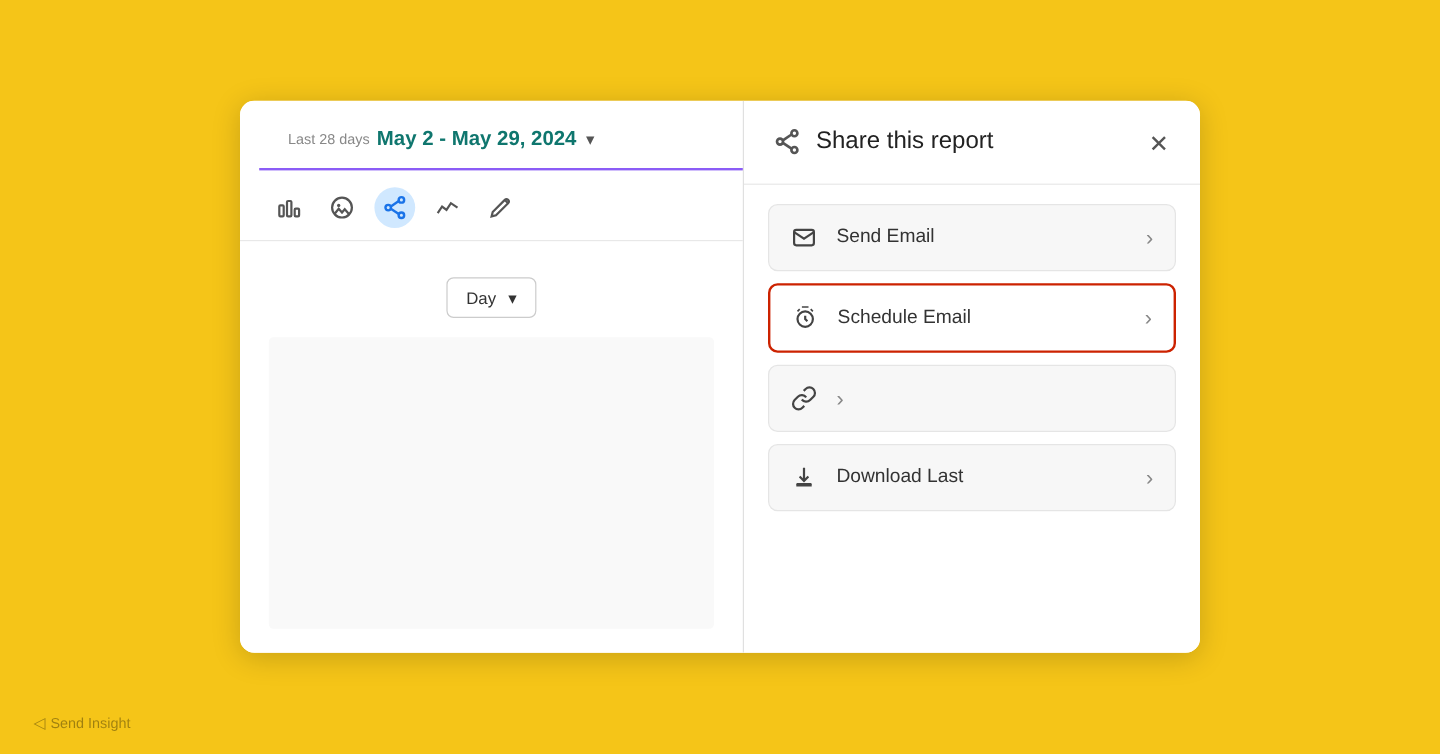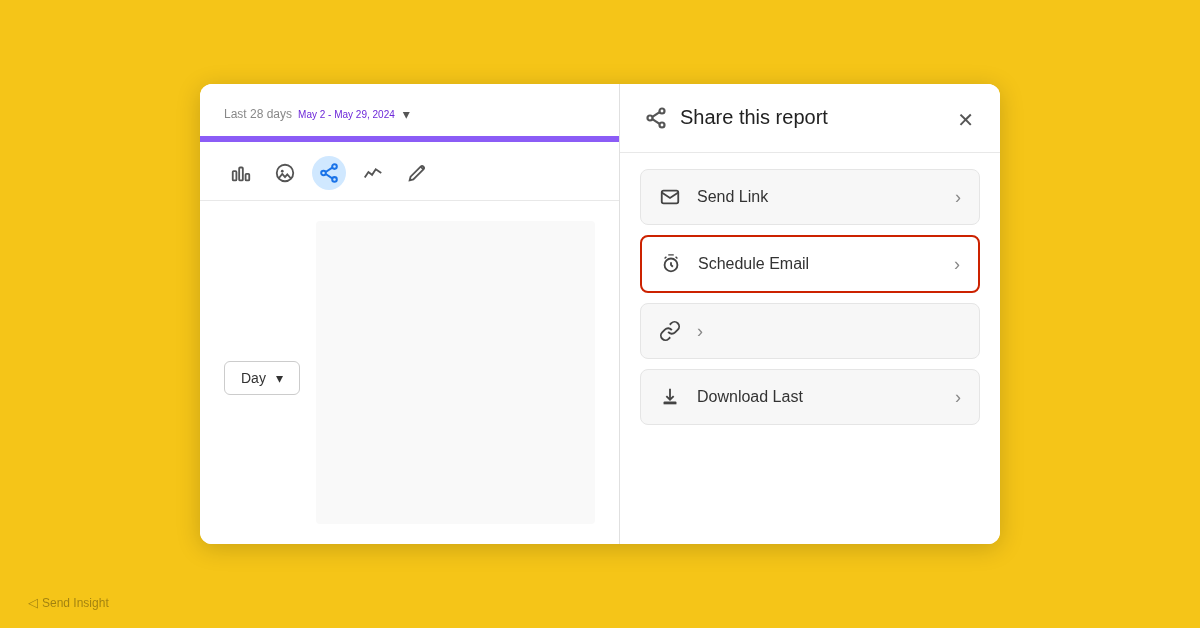--- a/index.html
+++ b/index.html
@@ -28,39 +28,40 @@
       background: #fff;
       border-right: 1px solid #e0e0e0;
       display: flex;
       flex-direction: column;
       padding: 0;
     }
     .left-top-bar {
       display: flex;
       align-items: center;
       padding: 22px 24px 14px 24px;
-      border-bottom: 6px solid #8b5cf6;
+      border-bottom: 2px solid #8b5cf6;
       gap: 8px;
+      margin-left: 16px;
     }
     .date-range {
       display: flex;
       align-items: center;
       gap: 6px;
       font-size: 13px;
       color: #444;
       cursor: pointer;
     }
     .date-range .label {
       color: #888;
       font-size: 12px;
     }
     .date-range .dates {
-      color: #6d28d9;
-      font-weight: 400;
-      font-size: 10px;
+      color: #0f766e;
+      font-weight: 700;
+      font-size: 17px;
     }
     .date-range .chevron {
       color: #555;
       font-size: 14px;
       margin-left: 2px;
     }
     .toolbar-row {
       display: flex;
       align-items: center;
       padding: 14px 24px 10px 24px;
@@ -81,21 +82,21 @@
     .toolbar-btn.active {
       background: #d0e8ff;
     }
     .toolbar-btn svg {
       width: 22px;
       height: 22px;
     }
     .left-content {
       flex: 1;
       display: flex;
-      flex-direction: row;
+      flex-direction: column;
       padding: 20px 24px;
       gap: 16px;
     }
     .day-selector {
       display: flex;
       align-items: center;
       justify-content: center;
       margin-top: 10px;
     }
     .day-dropdown {
@@ -286,21 +287,21 @@
 
     <div class="menu-list">
 
       <div class="menu-item">
         <span class="menu-item-icon">
           <svg viewBox="0 0 24 24" fill="none" stroke="#444" stroke-width="2">
             <rect x="3" y="5" width="18" height="14" rx="2"></rect>
             <polyline points="3,7 12,13 21,7"></polyline>
           </svg>
         </span>
-        <span class="menu-item-label">Send Link</span>
+        <span class="menu-item-label">Send Email</span>
         <span class="menu-item-chevron">›</span>
       </div>
 
       <div class="menu-item highlighted">
         <span class="menu-item-icon">
           <svg viewBox="0 0 24 24" fill="none" stroke="#444" stroke-width="2">
             <circle cx="12" cy="13" r="7"></circle>
             <polyline points="12,10 12,13 14,15"></polyline>
             <path d="M7 4 L5 6 M17 4 L19 6" stroke="#444" stroke-width="1.5"></path>
             <line x1="9" y1="2" x2="15" y2="2" stroke="#444" stroke-width="1.5"></line>

